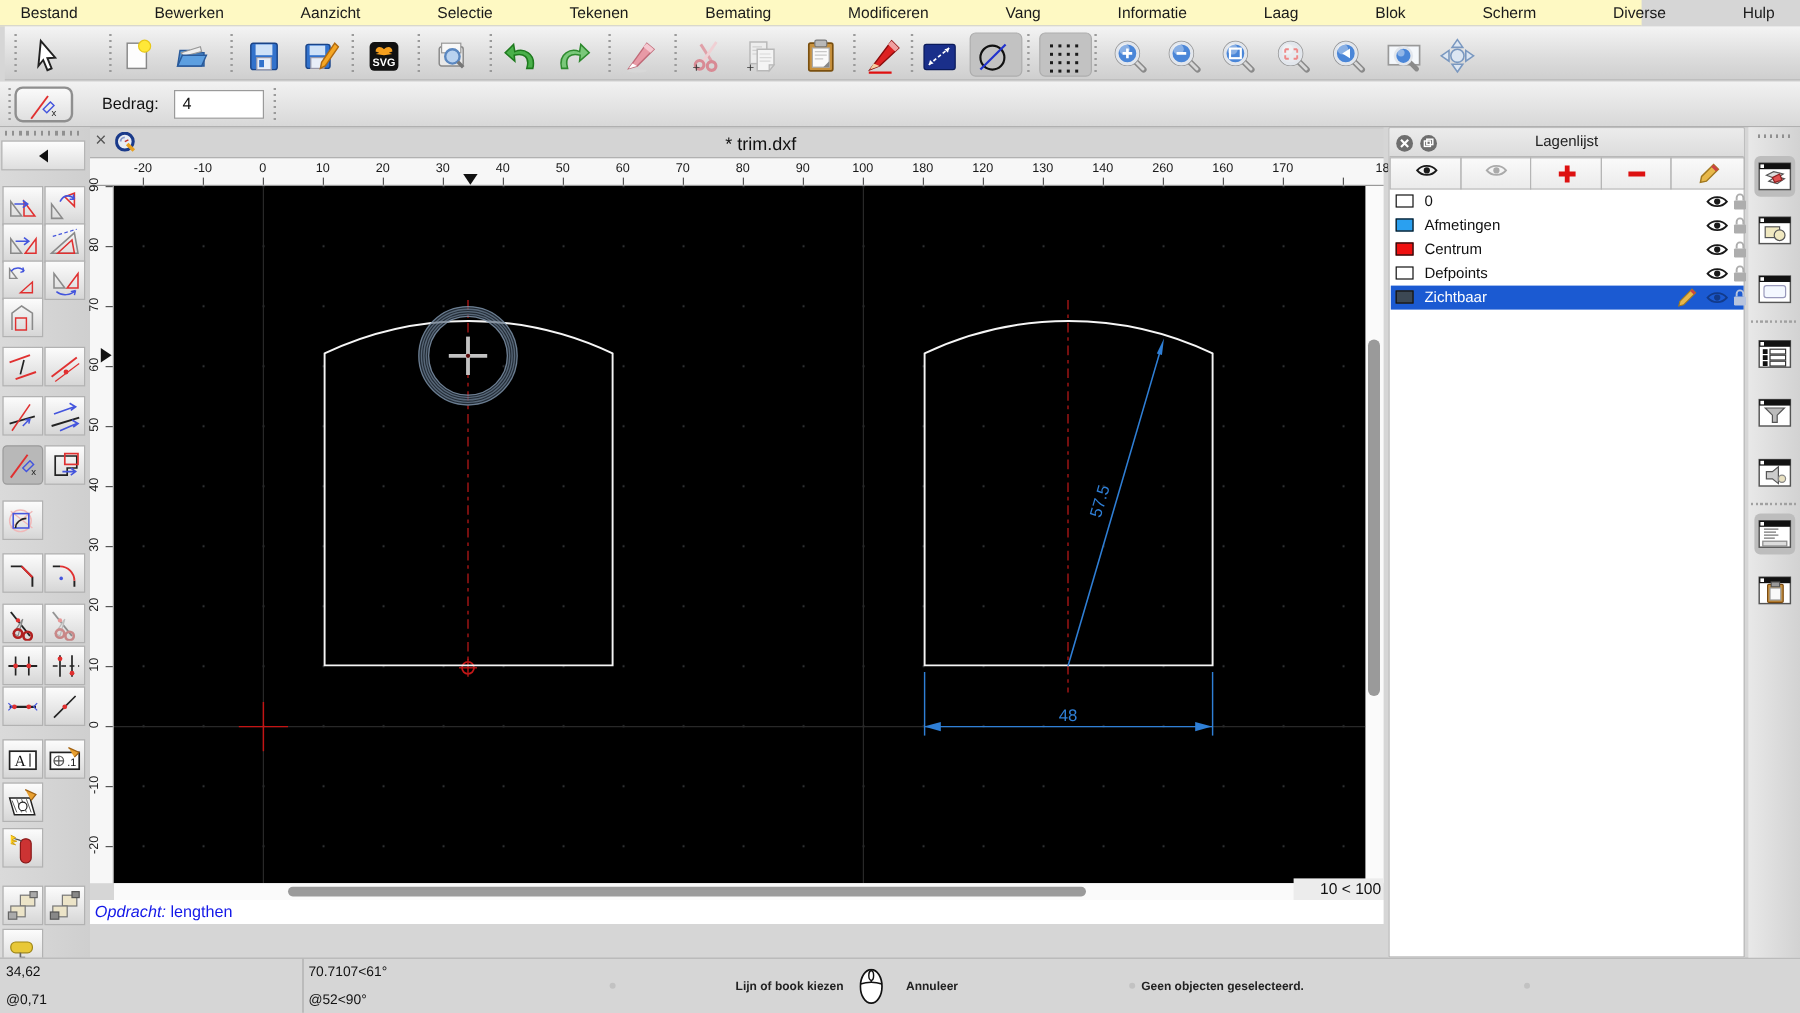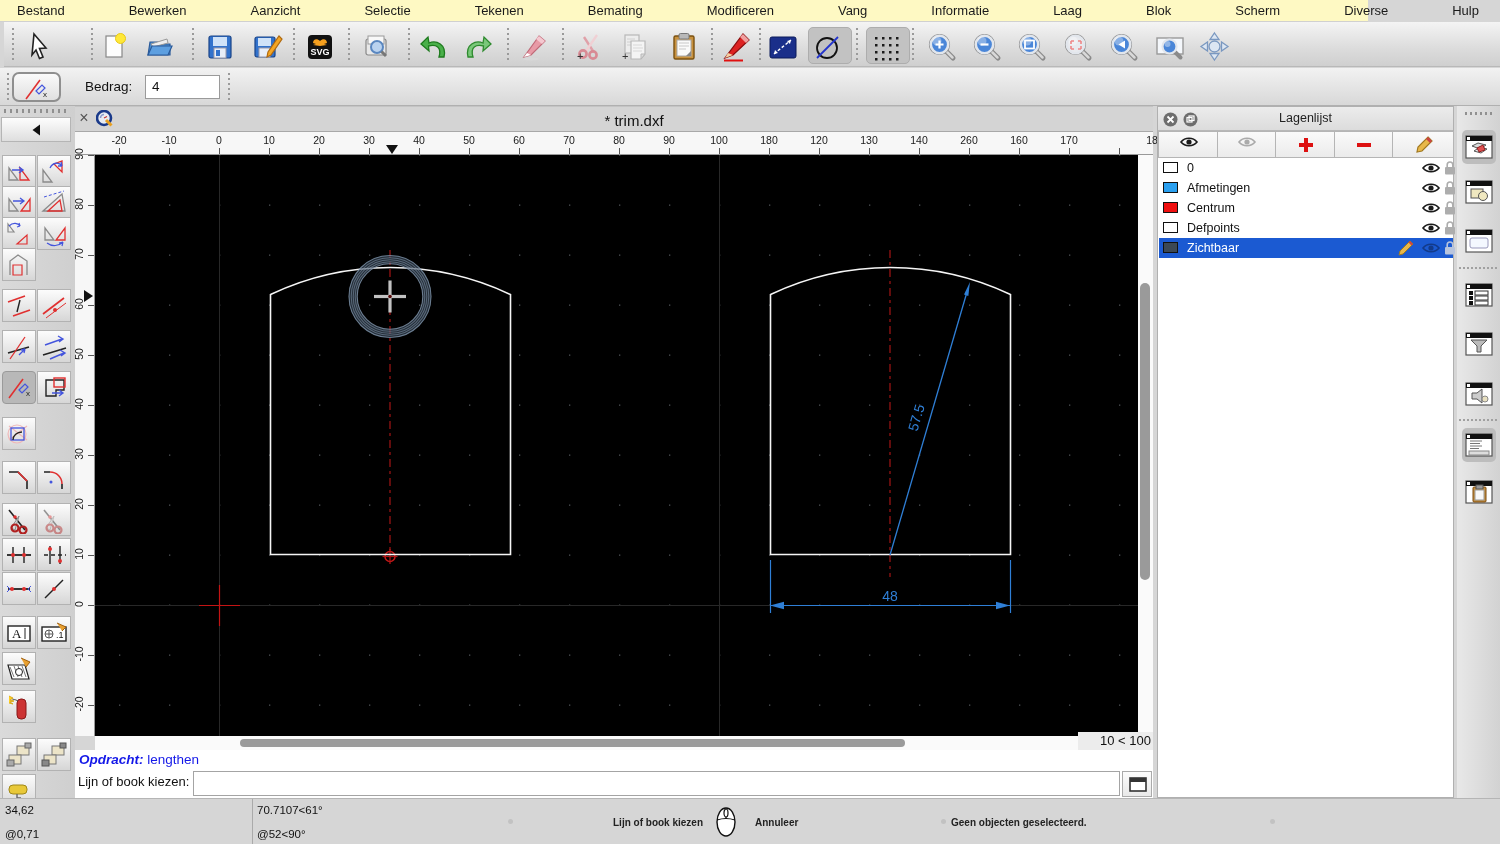--- a/index.html
+++ b/index.html
@@ -615,31 +615,21 @@
 </g>
 </svg>
     </div>
   <div id="vscroll">
       <div id="vthumb"></div>
     </div>
   <div id="hscroll">
       <div id="hthumb"></div>
     </div>
   <div id="zoomlbl">10 &lt; 100</div>
-  <div id="cmd1"><span style="font-style:italic;font-weight:bold">Opdracht:</span> lengthen</div>
-  <div id="cmd2wrap">
-      <div style="position:absolute;left:3px;top:4px;font-size:13px;color:#111">Lijn of book kiezen:</div>
-      <div id="cmd2"></div>
-      <div id="cmdbtn">
-        <svg style="position:absolute;left:6px;top:5px" width="18" height="15">
-          <rect x="1" y="1" width="16" height="13" fill="#fff" stroke="#333" stroke-width="1.6"></rect>
-          <rect x="1" y="1" width="16" height="4" fill="#333"></rect>
-        </svg>
-      </div>
-    </div>
+  <div id="cmd1"><span style="font-style:italic;font-weight:normal">Opdracht:</span> lengthen</div>
   <div id="statusbar">
       <div class="abs" style="left:5px;top:5px">34,62</div>
       <div class="abs" style="left:5px;top:29px">@0,71</div>
       <div class="abs" style="left:252px;top:0px;width:1px;height:46px;background:#aaa"></div>
       <div class="abs" style="left:257px;top:5px">70.7107&lt;61°</div>
       <div class="abs" style="left:257px;top:29px">@52&lt;90°</div>
       <div class="abs" style="left:508px;top:20px;width:5px;height:5px;border-radius:3px;background:#c2c2c2"></div>
       <div class="abs" style="left:613px;top:18px;font-weight:bold;font-size:10px;color:#222">Lijn of book kiezen</div>
       <svg class="abs" style="left:716px;top:8px" width="20" height="30">
         <ellipse cx="10" cy="15" rx="9" ry="14" fill="#fff" stroke="#111" stroke-width="1.4"></ellipse>

